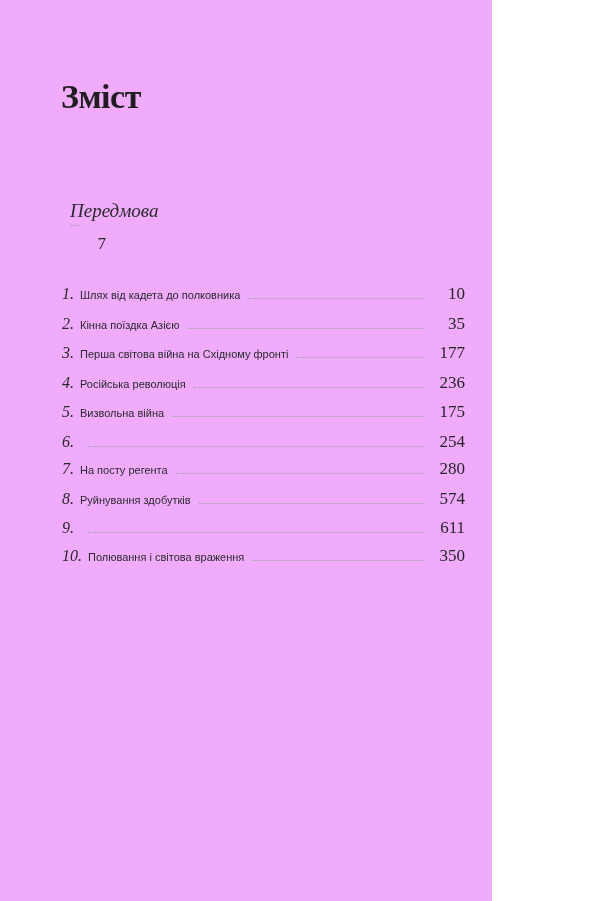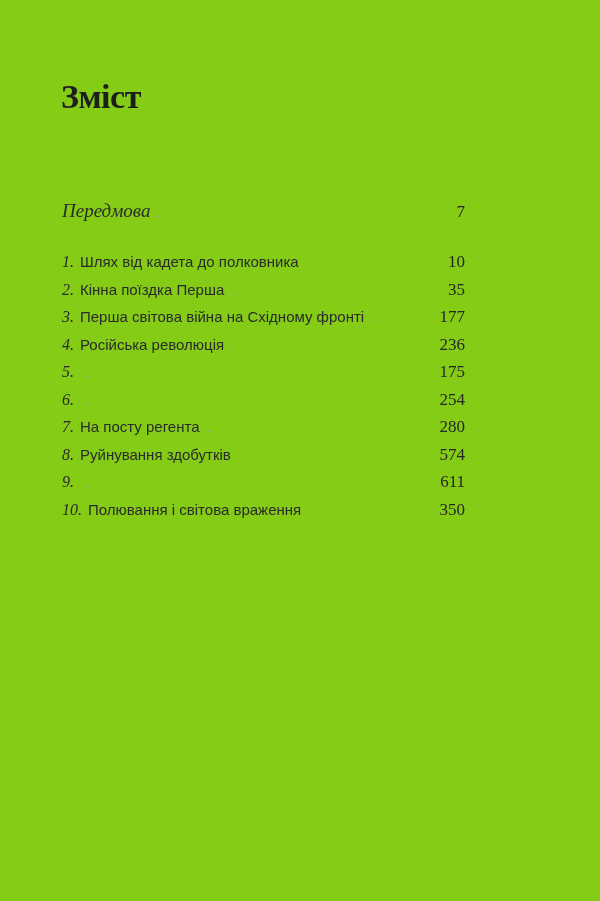--- a/index.html
+++ b/index.html
@@ -2,23 +2,23 @@
 <html><head>
 <meta charset="utf-8">
 <style>
   html, body {
     margin: 0;
     padding: 0;
     background: #ffffff;
   }
   .page {
     position: relative;
-    width: 600px;
+    width: 492px;
     height: 901px;
-    background: #84cc16;
+    background: #f0abfc;
     overflow: hidden;
     color: #262626;
   }
   .page-title {
     position: absolute;
     left: 61px;
     top: 80px;
     font-family: "Liberation Serif", "DejaVu Serif", serif;
     font-weight: 700;
     font-size: 34px;
@@ -33,40 +33,41 @@
     width: 403px;
   }
   .toc-row {
     display: flex;
     align-items: baseline;
     line-height: 27.5px;
     white-space: nowrap;
   }
   .preface-row {
     line-height: 28px;
+    flex-direction: column;
   }
   .preface-label {
     font-family: "Liberation Serif", "DejaVu Serif", serif;
     font-style: italic;
     font-size: 19px;
     color: #2b2b2b;
   }
   .toc-spacer {
     height: 22px;
   }
   .entry-num {
     font-family: "Liberation Serif", "DejaVu Serif", serif;
     font-style: italic;
     font-size: 16px;
     color: #2b2b2b;
     margin-right: 6px;
   }
   .entry-label {
     font-family: "Liberation Sans", "DejaVu Sans", sans-serif;
-    font-size: 15px;
+    font-size: 11px;
     color: #2a2a2a;
   }
   .leader {
     flex: 1;
     min-width: 10px;
     height: 0;
     border-bottom: 1.6px dotted #a6a6a6;
     margin: 0 5px 4px 8px;
   }
   .page-num {
@@ -98,41 +99,42 @@
 
     <div class="toc-row">
       <span class="entry-num">1.</span>
       <span class="entry-label">Шлях від кадета до полковника</span>
       <span class="leader"></span>
       <span class="page-num">10</span>
     </div>
 
     <div class="toc-row">
       <span class="entry-num">2.</span>
-      <span class="entry-label">Кінна поїздка Перша</span>
+      <span class="entry-label">Кінна поїздка Азією</span>
       <span class="leader"></span>
       <span class="page-num">35</span>
     </div>
 
     <div class="toc-row">
       <span class="entry-num">3.</span>
       <span class="entry-label">Перша світова війна на Східному фронті</span>
       <span class="leader"></span>
       <span class="page-num">177</span>
     </div>
 
     <div class="toc-row">
       <span class="entry-num">4.</span>
       <span class="entry-label">Російська революція</span>
       <span class="leader"></span>
       <span class="page-num">236</span>
     </div>
 
     <div class="toc-row">
       <span class="entry-num">5.</span>
+      <span class="entry-label">Визвольна війна</span>
       <span class="leader"></span>
       <span class="page-num">175</span>
     </div>
 
     <div class="toc-row">
       <span class="entry-num">6.</span>
       <span class="leader"></span>
       <span class="page-num">254</span>
     </div>
 

